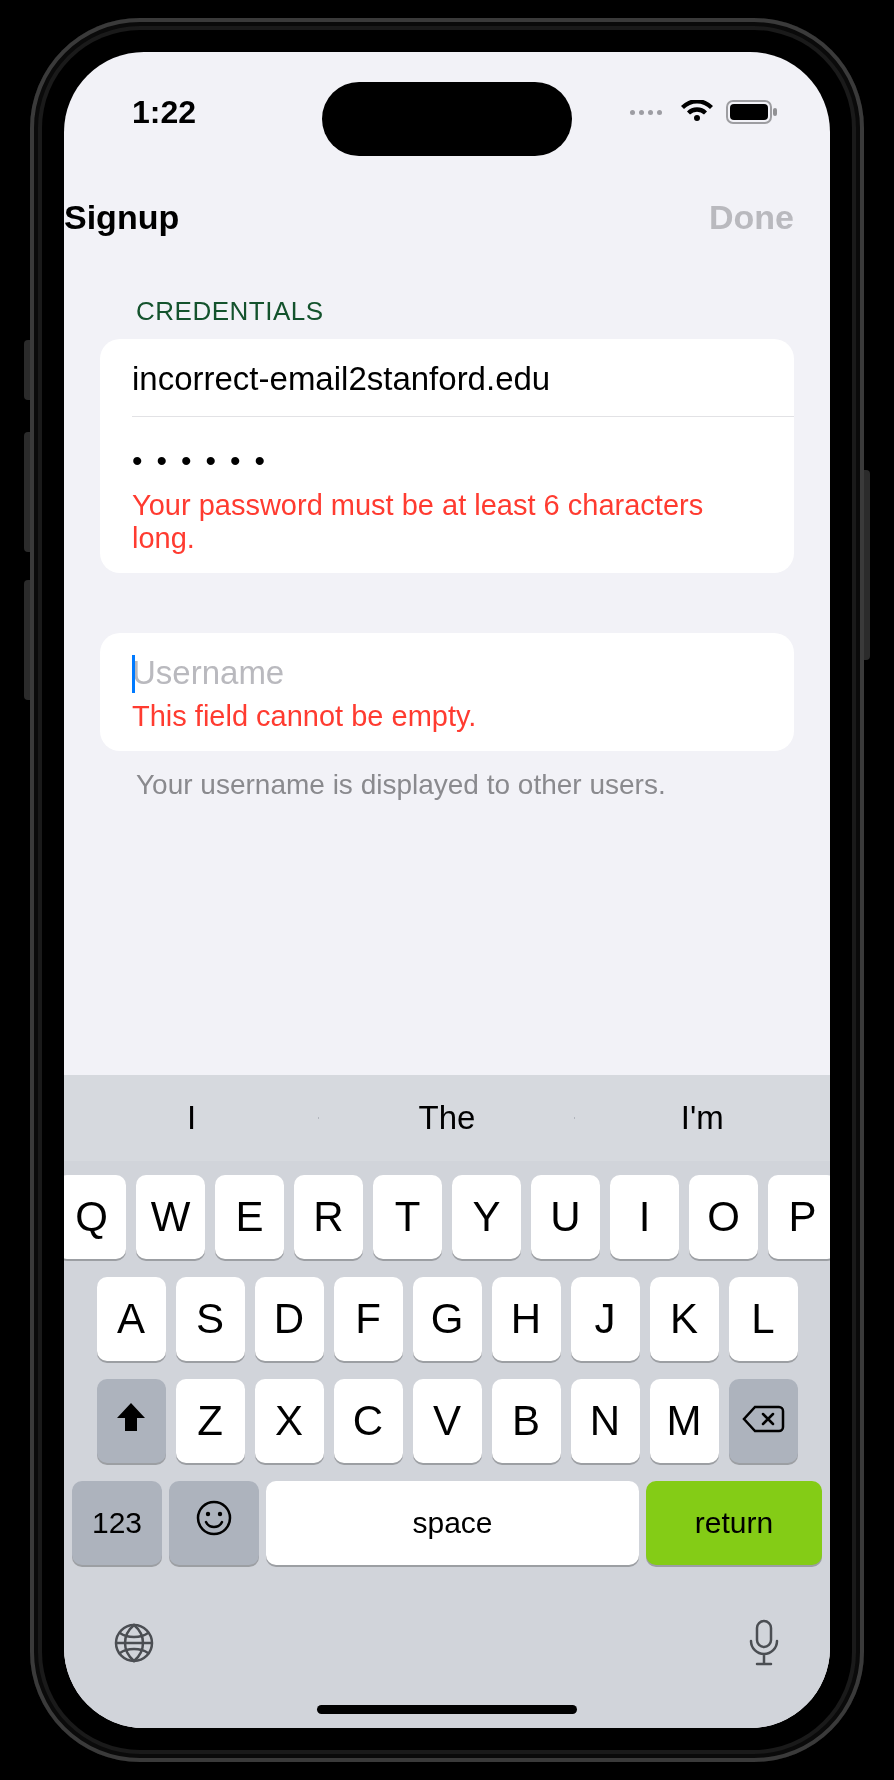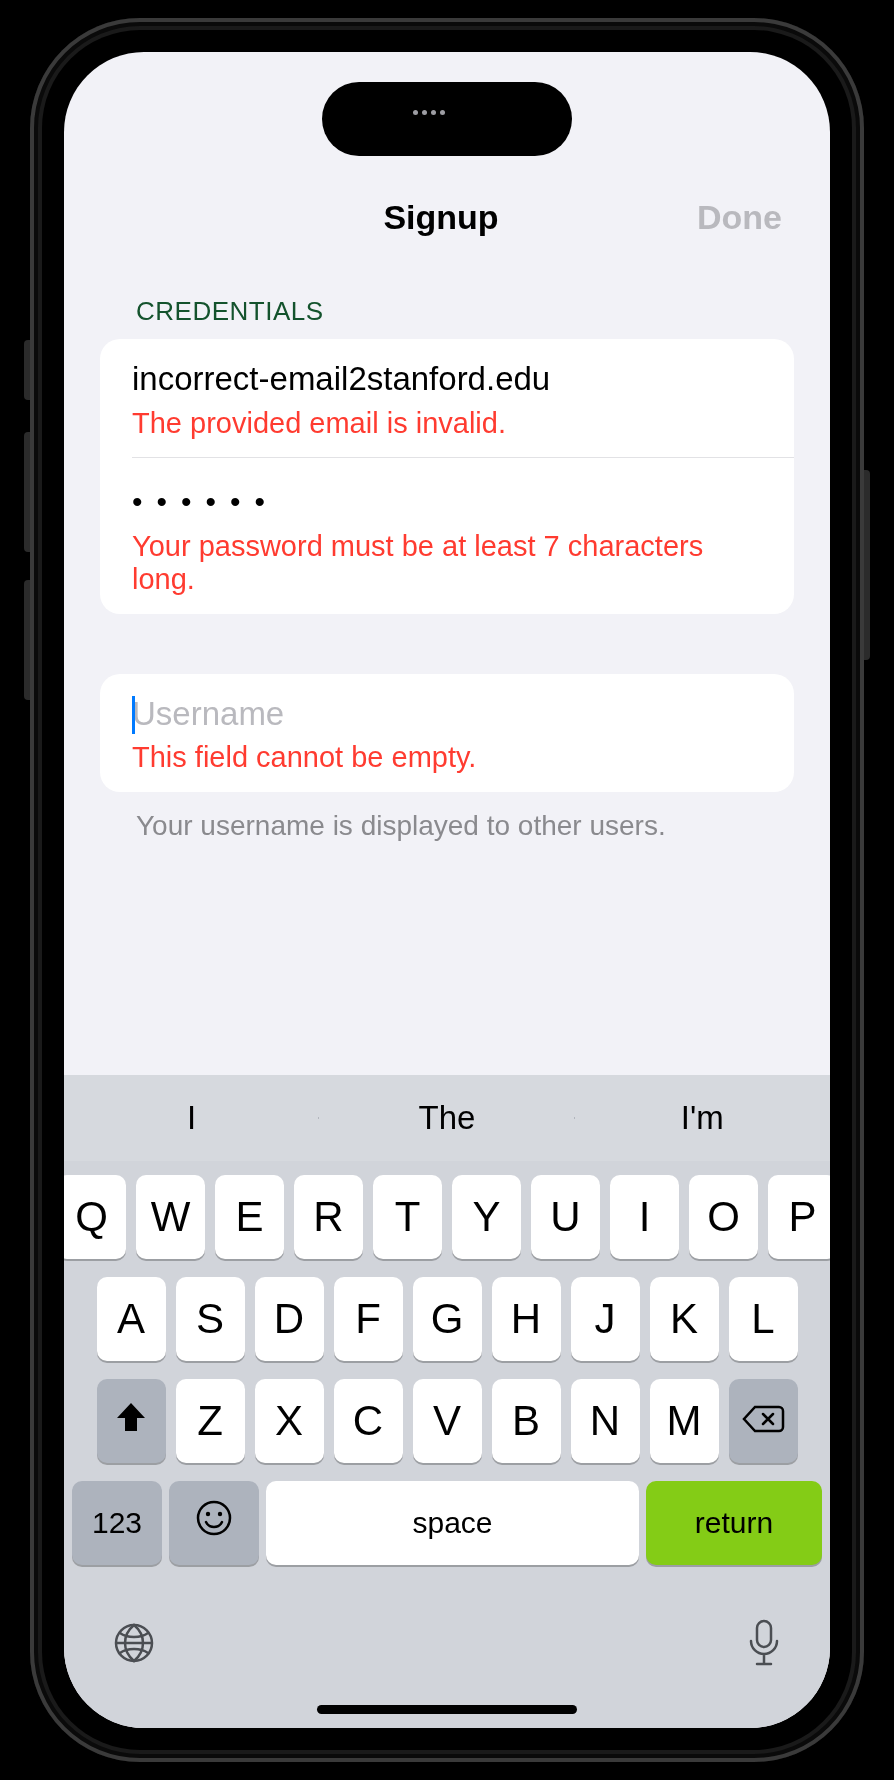--- a/index.html
+++ b/index.html
@@ -37,33 +37,33 @@
   .island {
     position: absolute;
     top: 30px; left: 50%; transform: translateX(-50%);
     width: 250px; height: 74px;
     background: #000; border-radius: 40px;
   }
 
   
   .status-bar {
     position: absolute; top: 0; left: 0; right: 0; height: 120px;
-    display: flex; align-items: center; justify-content: center;
+    display: flex; align-items: center; justify-content: space-between;
     padding: 0 50px 0 68px;
     font-size: 32px; font-weight: 600; color: #000;
   }
   .status-right { display: flex; align-items: center; gap: 12px; }
   .dots { display:flex; gap:4px; margin-right:6px; }
   .dots span { width:5px; height:5px; border-radius:50%; background:#9d9da3; }
   .wifi-icon svg, .battery-icon svg { display:block; }
 
   
   .nav-bar {
-    position: absolute; top: 120px; left: 0; right: 12px; height: 90px;
-    display: flex; align-items: center; justify-content: center;
+    position: absolute; top: 120px; left: 0; right: 0; height: 90px;
+    display: flex; align-items: center; 
   }
   .nav-title { font-size: 34px; font-weight: 600; color: #000; }
   .nav-done {
     position: absolute; right: 36px; top: 50%; transform: translateY(-50%);
     font-size: 34px; font-weight: 600; color: #b9b9be;
   }
 
   
   .content { position:absolute; top:210px; left:0; right:0; padding: 0 36px; }
   .section-header { font-size: 26px; color:#14532d; letter-spacing: 0.5px; padding: 34px 0 12px 36px; }
@@ -177,25 +177,24 @@
         <div class="nav-title">Signup</div>
         <div class="nav-done">Done</div>
       </div>
 
       <div class="content">
         <div class="section-header">CREDENTIALS</div>
 
         <div class="card">
           <div class="row sep">
             <input class="field-input" type="text" value="incorrect-email2stanford.edu" style="">
-            <div class="error-text">The provided email is invalid.</div>
           </div>
           <div class="row">
             <div class="password-dots">••••••</div>
-            <div class="error-text">Your password must be at least 7 characters long.</div>
+            <div class="error-text">Your password must be at least 6 characters long.</div>
           </div>
         </div>
 
         <div class="spacer"></div>
 
         <div class="card">
           <div class="row">
             <div class="cursor-wrap">
               <div class="cursor"></div>
               <input class="field-input" type="text" placeholder="Username" style="">

